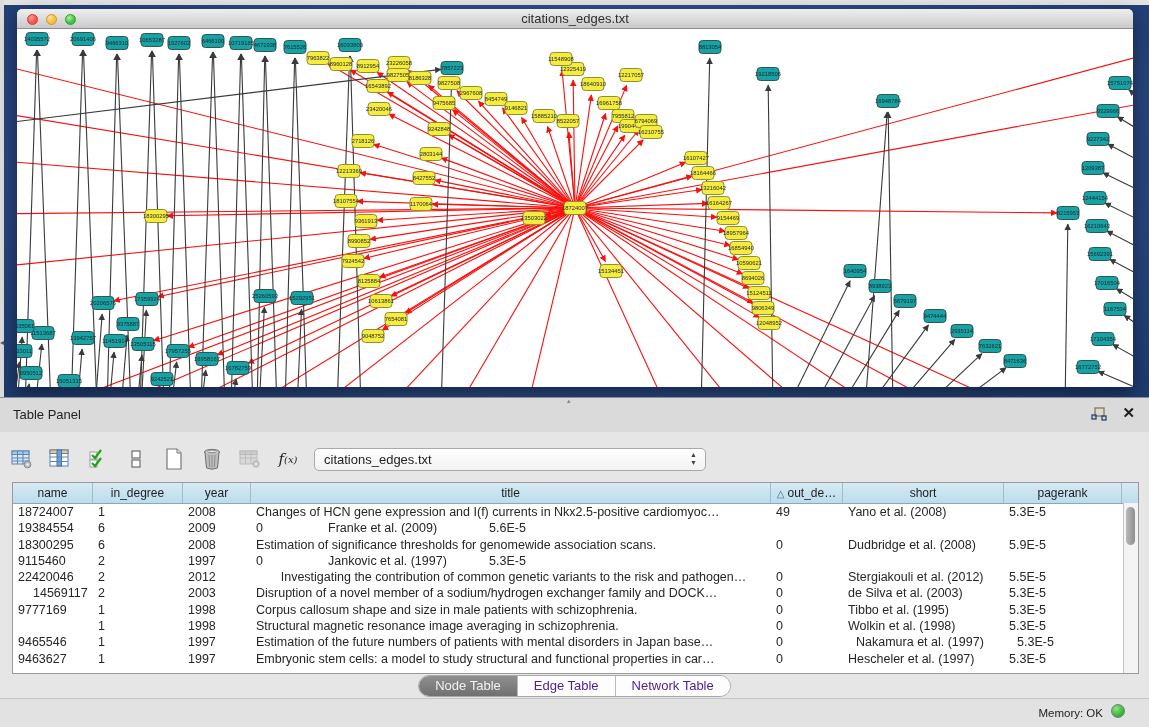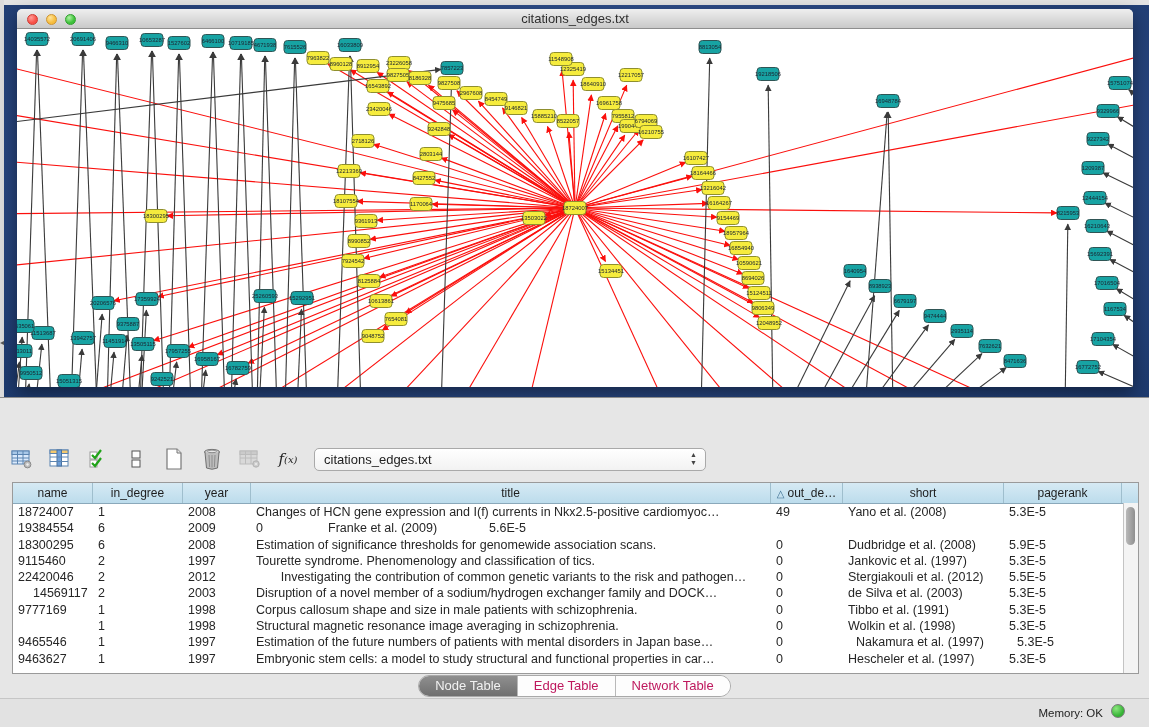--- a/index.html
+++ b/index.html
@@ -42,21 +42,21 @@
     overflow:hidden;white-space:nowrap;}
   .th .sortmark{color:#3c6e91;font-size:10px;margin-right:3px;}
   .tbody{position:relative;}
   .trow{display:flex;height:16.3px;}
   .td{font-size:12.5px;color:#262626;line-height:16.3px;padding-left:5px;box-sizing:border-box;overflow:hidden;white-space:nowrap;}
   .vscroll{position:absolute;right:0;top:20px;bottom:0;width:14px;background:#f4f4f4;border-left:1px solid #c4c4c4;}
   .vthumb{position:absolute;left:2px;top:4px;width:9px;height:38px;border-radius:5px;background:linear-gradient(90deg,#b9b9b9,#8f8f8f);}
   
   .tabbar{position:absolute;left:0;right:0;top:277px;height:22px;display:flex;justify-content:center;}
   .tabseg{display:flex;border:1px solid #a9a9a9;border-radius:11px;overflow:hidden;height:20px;background:#fff;}
-  .tab{font-size:13px;line-height:20px;padding:0 16px;color:#be185d;border-right:1px solid #b9b9b9;cursor:pointer;background:#fdfdfd;}
+  .tab{font-size:13px;line-height:20px;padding:0 16px;color:#4c1d95;border-right:1px solid #b9b9b9;cursor:pointer;background:#fdfdfd;}
   .tab:last-child{border-right:none;}
   .tab.active{background:linear-gradient(#8f8f8f,#707070);color:#f2f2f2;}
   
   .statusbar{position:absolute;left:0;right:0;bottom:0;height:29px;background:#e2e2e2;border-top:1px solid #c6c6c6;}
   .memlabel{position:absolute;right:46px;top:8px;font-size:11.5px;color:#1d1d1d;}
   .memdot{position:absolute;right:24px;top:5px;width:14px;height:14px;border-radius:50%;
     background:radial-gradient(circle at 35% 30%, #8ce77e,#35b335 65%);border:1px solid #7a7a7a;box-sizing:border-box;}
 </style>
 </head>
 <body>
@@ -637,20 +637,32 @@
           <text x="1086" y="312" text-anchor="middle" font-size="5.8" font-family="&quot;Liberation Sans&quot;,sans-serif" fill="#1c2430">17104354</text>
         </g>
         <g>
           <rect x="1060" y="331.5" width="22" height="13" rx="3.5" fill="#17a3a3" stroke="#2f5555" stroke-width="1"></rect>
           <text x="1071" y="340" text-anchor="middle" font-size="5.8" font-family="&quot;Liberation Sans&quot;,sans-serif" fill="#1c2430">16772752</text>
         </g>
       </svg></div>
 </div>
 
 <div class="tpanel">
+  <div class="tpanel-bar">
+    <span class="divider-grip">▴</span>
+    <span class="tpanel-title">Table Panel</span>
+    <span class="tpanel-float">
+      <svg width="16" height="14" viewBox="0 0 16 14">
+        <rect x="4" y="1" width="9" height="8" fill="none" stroke="#8a7a4a" stroke-width="1.3"></rect>
+        <rect x="1" y="8" width="4" height="4" fill="none" stroke="#24456e" stroke-width="1.3"></rect>
+        <rect x="11" y="9" width="4" height="4" fill="none" stroke="#24456e" stroke-width="1.3"></rect>
+      </svg>
+    </span>
+    <span class="tpanel-close">✕</span>
+  </div>
 
   <div class="ttoolbar">
     <span class="tico">
       <svg width="22" height="20" viewBox="0 0 22 20">
         <rect x="1" y="2" width="17" height="13" fill="#dbeafc" stroke="#5b84b1"></rect>
         <rect x="1" y="2" width="17" height="3.5" fill="#a9c8e8" stroke="#5b84b1"></rect>
         <line x1="6.5" y1="2" x2="6.5" y2="15" stroke="#5b84b1"></line>
           <line x1="12" y1="2" x2="12" y2="15" stroke="#5b84b1"></line>
         <line x1="1" y1="9" x2="18" y2="9" stroke="#5b84b1"></line>
           <line x1="1" y1="12" x2="18" y2="12" stroke="#5b84b1"></line>
@@ -752,21 +764,20 @@
           <div class="td" style="width: 68px;">2008</div>
           <div class="td" style="width: 520px;">Estimation of significance thresholds for genomewide association scans.</div>
           <div class="td" style="width: 72px;">0</div>
           <div class="td" style="width: 161px;">Dudbridge et al. (2008)</div>
           <div class="td" style="width: 118px;">5.9E-5</div>
         </div>
         <div class="trow">
           <div class="td" style="width: 80px;">9115460</div>
           <div class="td" style="width: 90px;">2</div>
           <div class="td" style="width: 68px;">1997</div>
-          <div class="td" style="width: 520px;">Tourette syndrome. Phenomenology and classification of tics.</div>
           <div class="td" style="width: 72px;">0</div>
           <div class="td" style="width: 161px;">Jankovic et al. (1997)</div>
           <div class="td" style="width: 118px;">5.3E-5</div>
         </div>
         <div class="trow">
           <div class="td" style="width: 80px;">22420046</div>
           <div class="td" style="width: 90px;">2</div>
           <div class="td" style="width: 68px;">2012</div>
           <div class="td" style="width: 520px; text-align: center;">Investigating the contribution of common genetic variants to the risk and pathogen…</div>
           <div class="td" style="width: 72px;">0</div>
@@ -781,21 +792,21 @@
           <div class="td" style="width: 72px;">0</div>
           <div class="td" style="width: 161px;">de Silva et al. (2003)</div>
           <div class="td" style="width: 118px;">5.3E-5</div>
         </div>
         <div class="trow">
           <div class="td" style="width: 80px;">9777169</div>
           <div class="td" style="width: 90px;">1</div>
           <div class="td" style="width: 68px;">1998</div>
           <div class="td" style="width: 520px;">Corpus callosum shape and size in male patients with schizophrenia.</div>
           <div class="td" style="width: 72px;">0</div>
-          <div class="td" style="width: 161px;">Tibbo et al. (1991)</div>
+          <div class="td" style="width: 161px;">Tibbo et al. (1995)</div>
           <div class="td" style="width: 118px;">5.3E-5</div>
         </div>
         <div class="trow">
           <div class="td" style="width: 80px; margin-top: 20px;">9699695</div>
           <div class="td" style="width: 90px;">1</div>
           <div class="td" style="width: 68px;">1998</div>
           <div class="td" style="width: 520px;">Structural magnetic resonance image averaging in schizophrenia.</div>
           <div class="td" style="width: 72px;">0</div>
           <div class="td" style="width: 161px;">Wolkin et al. (1998)</div>
           <div class="td" style="width: 118px;">5.3E-5</div>

